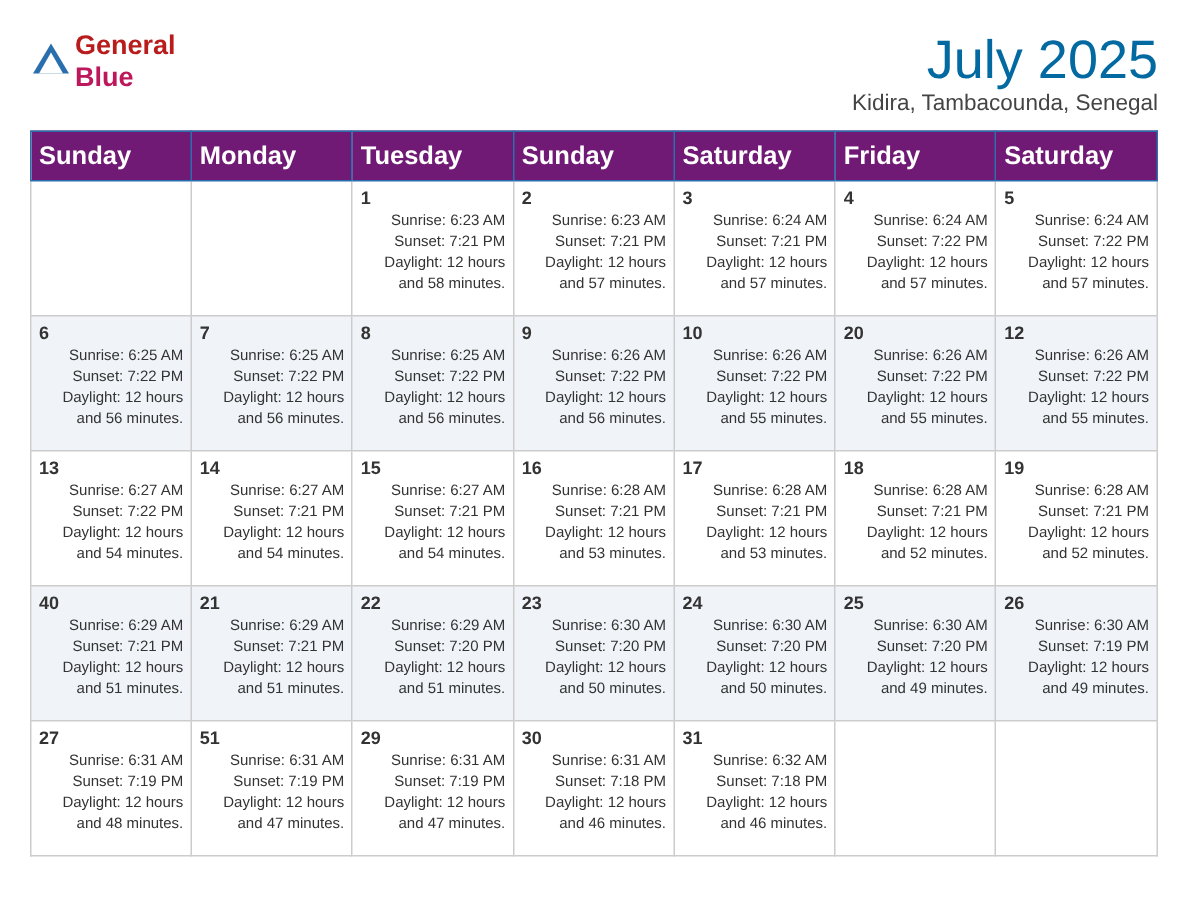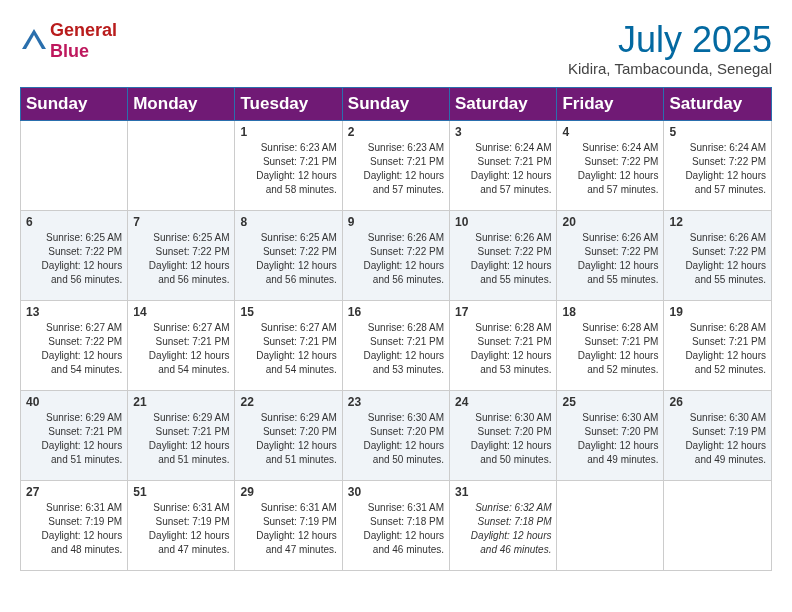--- a/index.html
+++ b/index.html
@@ -313,21 +313,21 @@
 Daylight: 12 hours and 47 minutes.</div>
         </td>
         <td>
           <span class="day-number">30</span>
           <div class="day-info" style="white-space: pre-line;">Sunrise: 6:31 AM
 Sunset: 7:18 PM
 Daylight: 12 hours and 46 minutes.</div>
         </td>
         <td>
           <span class="day-number">31</span>
-          <div class="day-info" style="white-space: pre-line; font-style: italic;">Sunrise: 6:32 AM
+          <div class="day-info" style="white-space: pre-line;">Sunrise: 6:32 AM
 Sunset: 7:18 PM
 Daylight: 12 hours and 46 minutes.</div>
         </td>
         <td class="empty-cell"></td>
         <td class="empty-cell"></td>
       </tr>
     </tbody>
 </table>
 
 </body></html>

